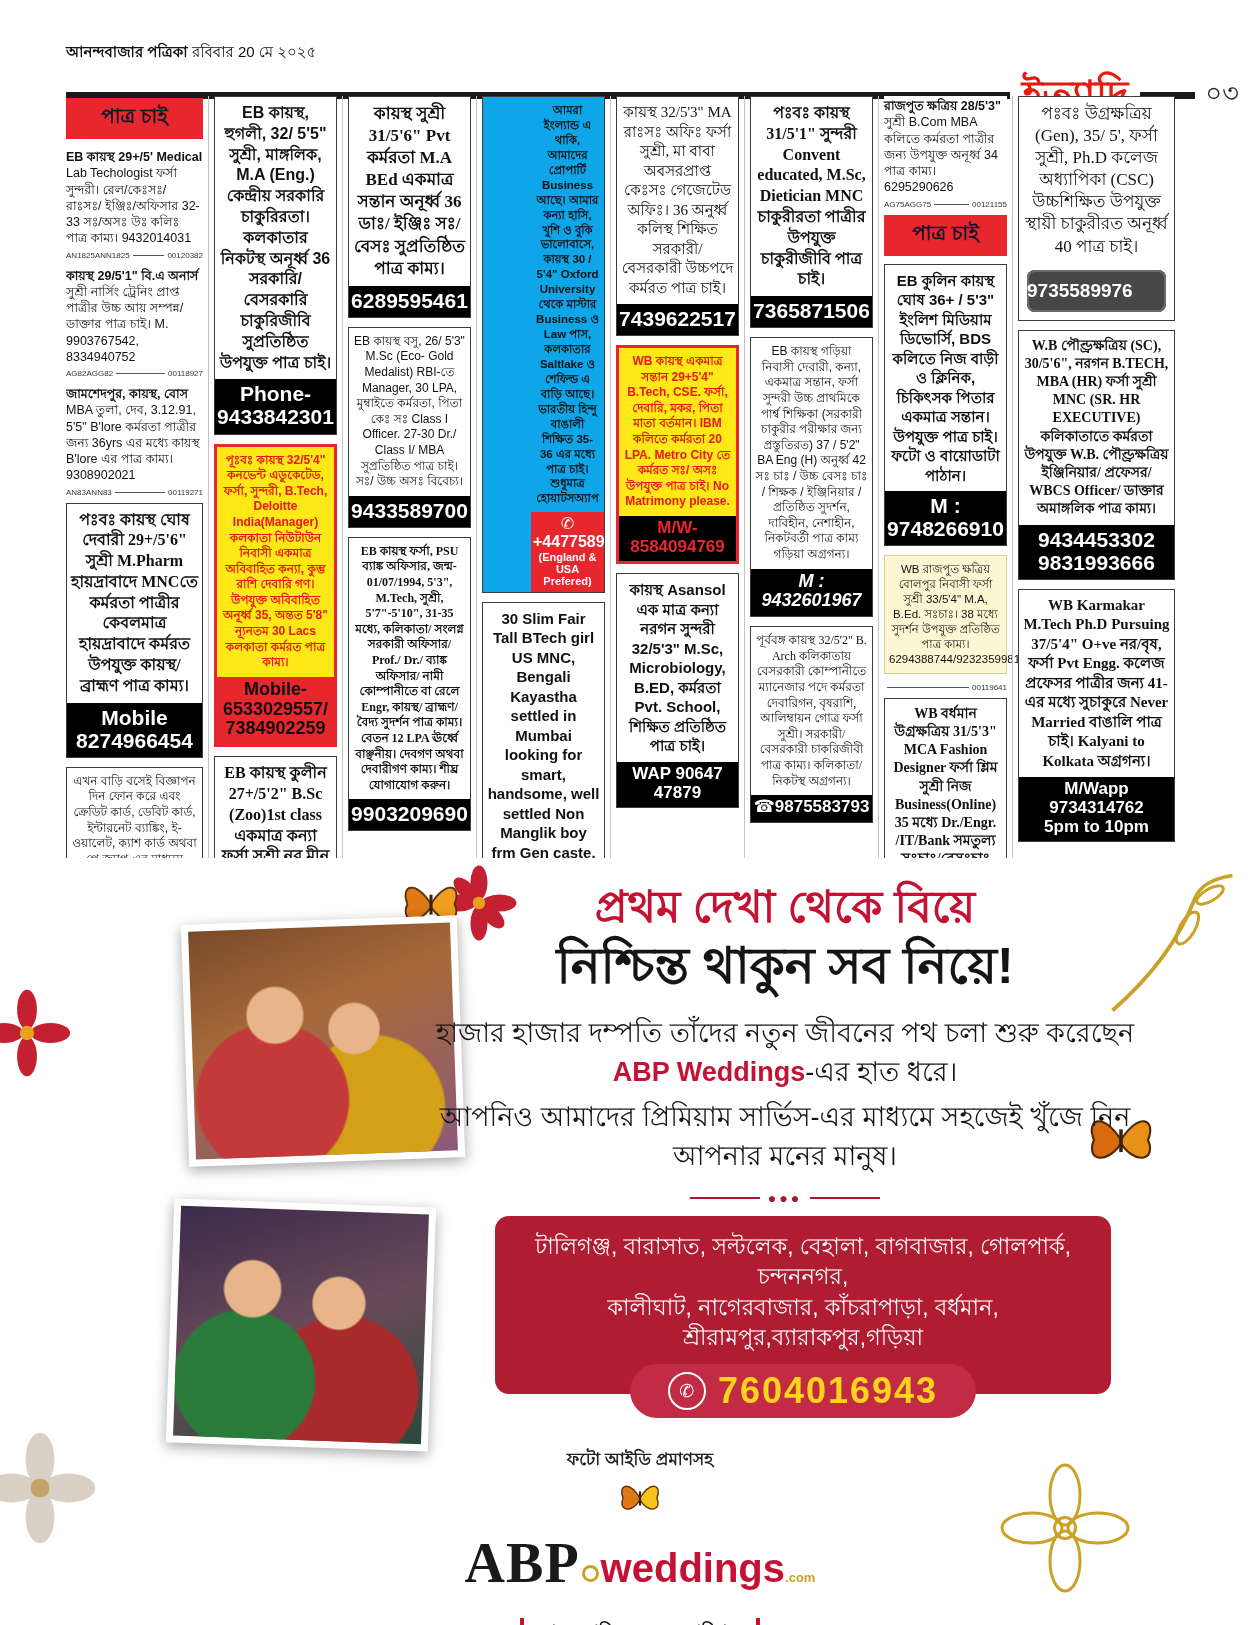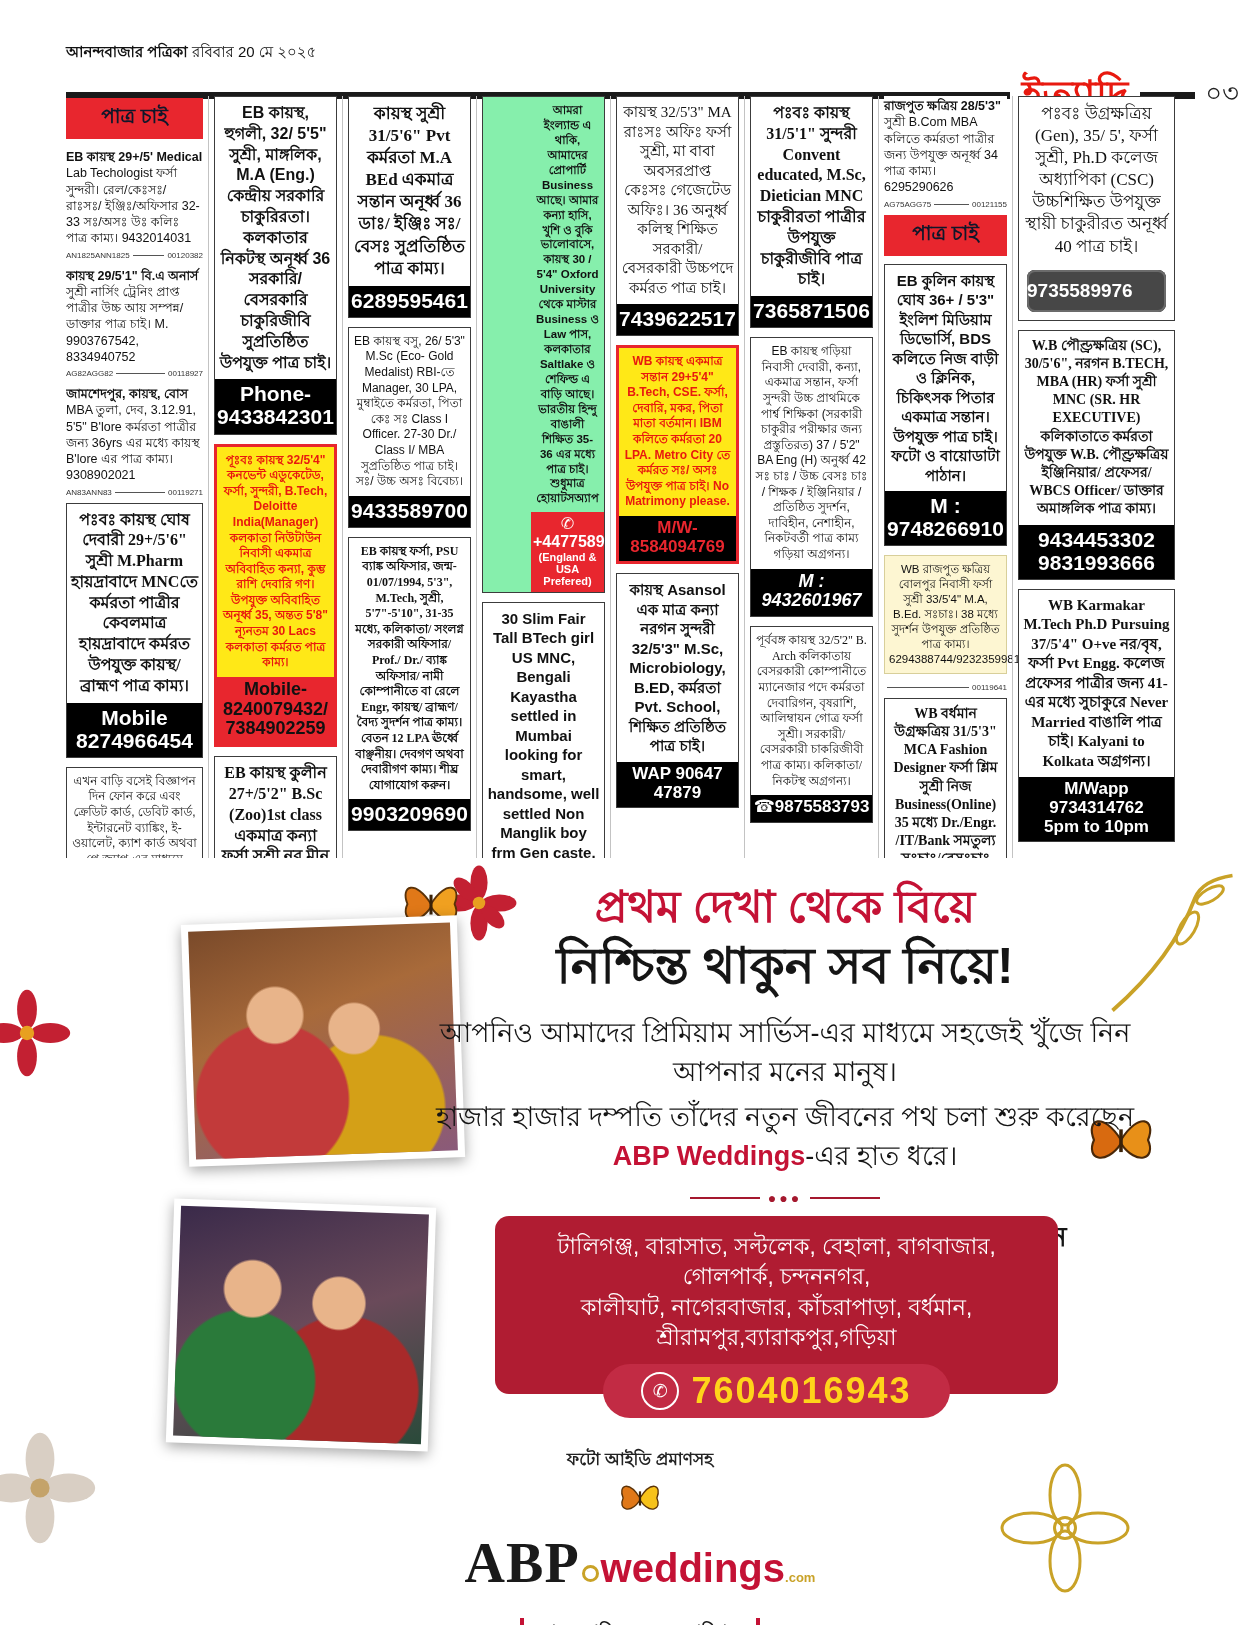--- a/index.html
+++ b/index.html
@@ -24,21 +24,21 @@
               padding:3px 0 5px;margin:2px 0 8px;}
   .ad{border:1.5px solid #3c3c3c;margin:0 0 9px;background:#fff;}
   .ad .body{margin:0;padding:6px 4px;font-size:12.5px;line-height:1.3;text-align:center;white-space:pre-line;}
   .ad.plain{border:none;margin-bottom:2px;}
   .ad.plain .body{text-align:left;padding:2px 0;}
   .lead .body::first-line{font-weight:bold;}
   .serif .body{font-family:"Liberation Serif","DejaVu Serif",serif;}
   .b .body{font-weight:bold;}
   .fs14 .body{font-size:14px;} .fs15 .body{font-size:15px;} .fs16 .body{font-size:16px;}
   .fs17 .body{font-size:17px;} .fs12 .body{font-size:12px;} .fs11 .body{font-size:11.5px;}
-  .yellow{background:#86efac;border-color:#3c3c3c;padding-left:48px;}
+  .yellow{background:#0ea5e9;border-color:#3c3c3c;padding-left:48px;}
   .yellow-red{background:#ffe817;border:3px solid #e8262e;}
   .yellow-red .body{color:#e8190f;font-weight:bold;}
   .paleyellow{background:#fdf6d2;border:1px solid #d8cf9a;}
   .ft{display:block;font-weight:bold;text-align:center;white-space:pre-line;padding:3px 2px 5px;line-height:1.1;}
   .ft-black{background:#000;color:#fff;font-size:21px;}
   .ft-black.sm{font-size:17px;}
   .ft-black.it{font-style:italic;font-size:18px;}
   .ft-red{background:#e8262e;color:#fff;font-size:16px;}
   .ft-red .sub{display:block;font-size:11px;font-weight:bold;}
   .ft-redblk{background:#e8262e;color:#111;font-size:18px;}
@@ -71,21 +71,21 @@
   .head1{color:#c41235;font-size:44px;font-weight:bold;line-height:1.1;margin:7px;}
   .head2{color:#151515;font-size:50px;font-weight:bold;line-height:1.15;margin:4px 0 18px;}
   .para{font-size:27px;line-height:1.45;margin:6px 0;color:#151515;}
   .brand-inline{color:#c41235;font-weight:bold;}
   .orna{display:flex;align-items:center;justify-content:center;gap:8px;margin:14px 0 10px;color:#a5182e;}
   .orna .bar{width:70px;border-top:2px solid #a5182e;}
   .orna .dots{font-size:14px;letter-spacing:3px;}
   .offer{font-size:27px;font-weight:bold;color:#151515;margin-top:10px;}
   .hl{display:inline-block;background:#f7e23c;color:#c41235;font-size:32px;font-weight:bold;
       padding:4px 16px;border-radius:18px 6px 20px 8px;transform:rotate(-1deg);}
-  .redbox{position:absolute;left:495px;top:358px;width:563px;height:178px;background:#b01c32;
+  .redbox{position:absolute;left:495px;top:358px;width:616px;height:178px;background:#b01c32;
           border-radius:14px;color:#fff;text-align:center;padding:16px 14px 0;box-sizing:border-box;}
   .locations{font-size:22.5px;line-height:1.35;white-space:pre-line;}
   .phone-pill{display:inline-flex;align-items:center;gap:12px;margin-top:10px;background:#c22b44;
               border-radius:30px;padding:6px 38px;}
   .phone-pill .circ{width:34px;height:34px;border:2px solid #fff;border-radius:50%;display:flex;
                     align-items:center;justify-content:center;color:#fff;font-size:18px;}
   .phone-pill .num{color:#ffd41a;font-size:36px;font-weight:bold;letter-spacing:2px;}
   .logo-block{position:absolute;left:430px;top:588px;width:420px;text-align:center;}
   .photo-note{font-size:17px;font-weight:bold;color:#222;margin-bottom:4px;}
   .logo-line{display:flex;align-items:baseline;justify-content:center;margin-top:9px;}
@@ -154,21 +154,21 @@
 
     <div class="col colm">
       <div class="ad b fs16">
         <p class="body">EB কায়স্থ, হুগলী, 32/ 5'5" সুশ্রী, মাঙ্গলিক, M.A (Eng.) কেন্দ্রীয় সরকারি চাকুরিরতা। কলকাতার নিকটস্থ অনূর্ধ্ব 36 সরকারি/ বেসরকারি চাকুরিজীবি সুপ্রতিষ্ঠিত উপযুক্ত পাত্র চাই।</p>
         <span class="ft ft-black">Phone-
 9433842301</span>
       </div>
       <div class="ad yellow-red fs12">
         <p class="body">পূঃবঃ কায়স্থ 32/5'4" কনভেন্ট এডুকেটেড, ফর্সা, সুন্দরী, B.Tech, Deloitte India(Manager) কলকাতা নিউটাউন নিবাসী একমাত্র অবিবাহিত কন্যা, কুম্ভ রাশি দেবারি গণ। উপযুক্ত অবিবাহিত অনূর্ধ্ব 35, অন্তত 5'8" ন্যূনতম 30 Lacs কলকাতা কর্মরত পাত্র কাম্য।</p>
         <span class="ft ft-redblk">Mobile-
-8240079432/
+6533029557/
 7384902259</span>
       </div>
       <div class="ad serif b fs16">
         <p class="body">EB কায়স্থ কুলীন 27+/5'2" B.Sc (Zoo)1st class একমাত্র কন্যা ফর্সা সুশ্রী নর মীন অনূর্ধ্ব 31 সঃচাঃ/বেসঃচাঃ রাণাঘাট-কলিকাতা সুপাত্র অগ্রগণ্য।</p>
 
       </div>
     </div>
 
     <div class="col colm">
       <div class="ad serif b fs17">
@@ -336,22 +336,22 @@
     <div class="photo photo1">
         <div class="img"></div>
       </div>
     <div class="photo photo2">
         <div class="img"></div>
       </div>
 
     <div class="promo-text">
       <p class="head1">প্রথম দেখা থেকে বিয়ে</p>
       <p class="head2">নিশ্চিন্ত থাকুন সব নিয়ে!</p>
+      <p class="para"><span>হাজার হাজার দম্পতি তাঁদের নতুন জীবনের পথ চলা শুরু করেছেন </span><span class="brand-inline">ABP Weddings</span><span>-এর হাত ধরে।</span></p>
       <p class="para">আপনিও আমাদের প্রিমিয়াম সার্ভিস-এর মাধ্যমে সহজেই খুঁজে নিন আপনার মনের মানুষ।</p>
-      <p class="para"><span>হাজার হাজার দম্পতি তাঁদের নতুন জীবনের পথ চলা শুরু করেছেন </span><span class="brand-inline">ABP Weddings</span><span>-এর হাত ধরে।</span></p>
       <div class="orna">
           <span class="bar"></span>
           <span class="dots">●●●</span>
           <span class="bar"></span>
         </div>
       <p class="offer"><span>চলে আসুন আপনার নিকটবর্তী স্টোরে আর পেয়ে যান </span><span class="hl">৩০% পর্যন্ত</span><span> ছাড়</span></p>
     </div>
 
     <div class="redbox">
       <div class="locations">টালিগঞ্জ, বারাসাত, সল্টলেক, বেহালা, বাগবাজার, গোলপার্ক, চন্দননগর,

